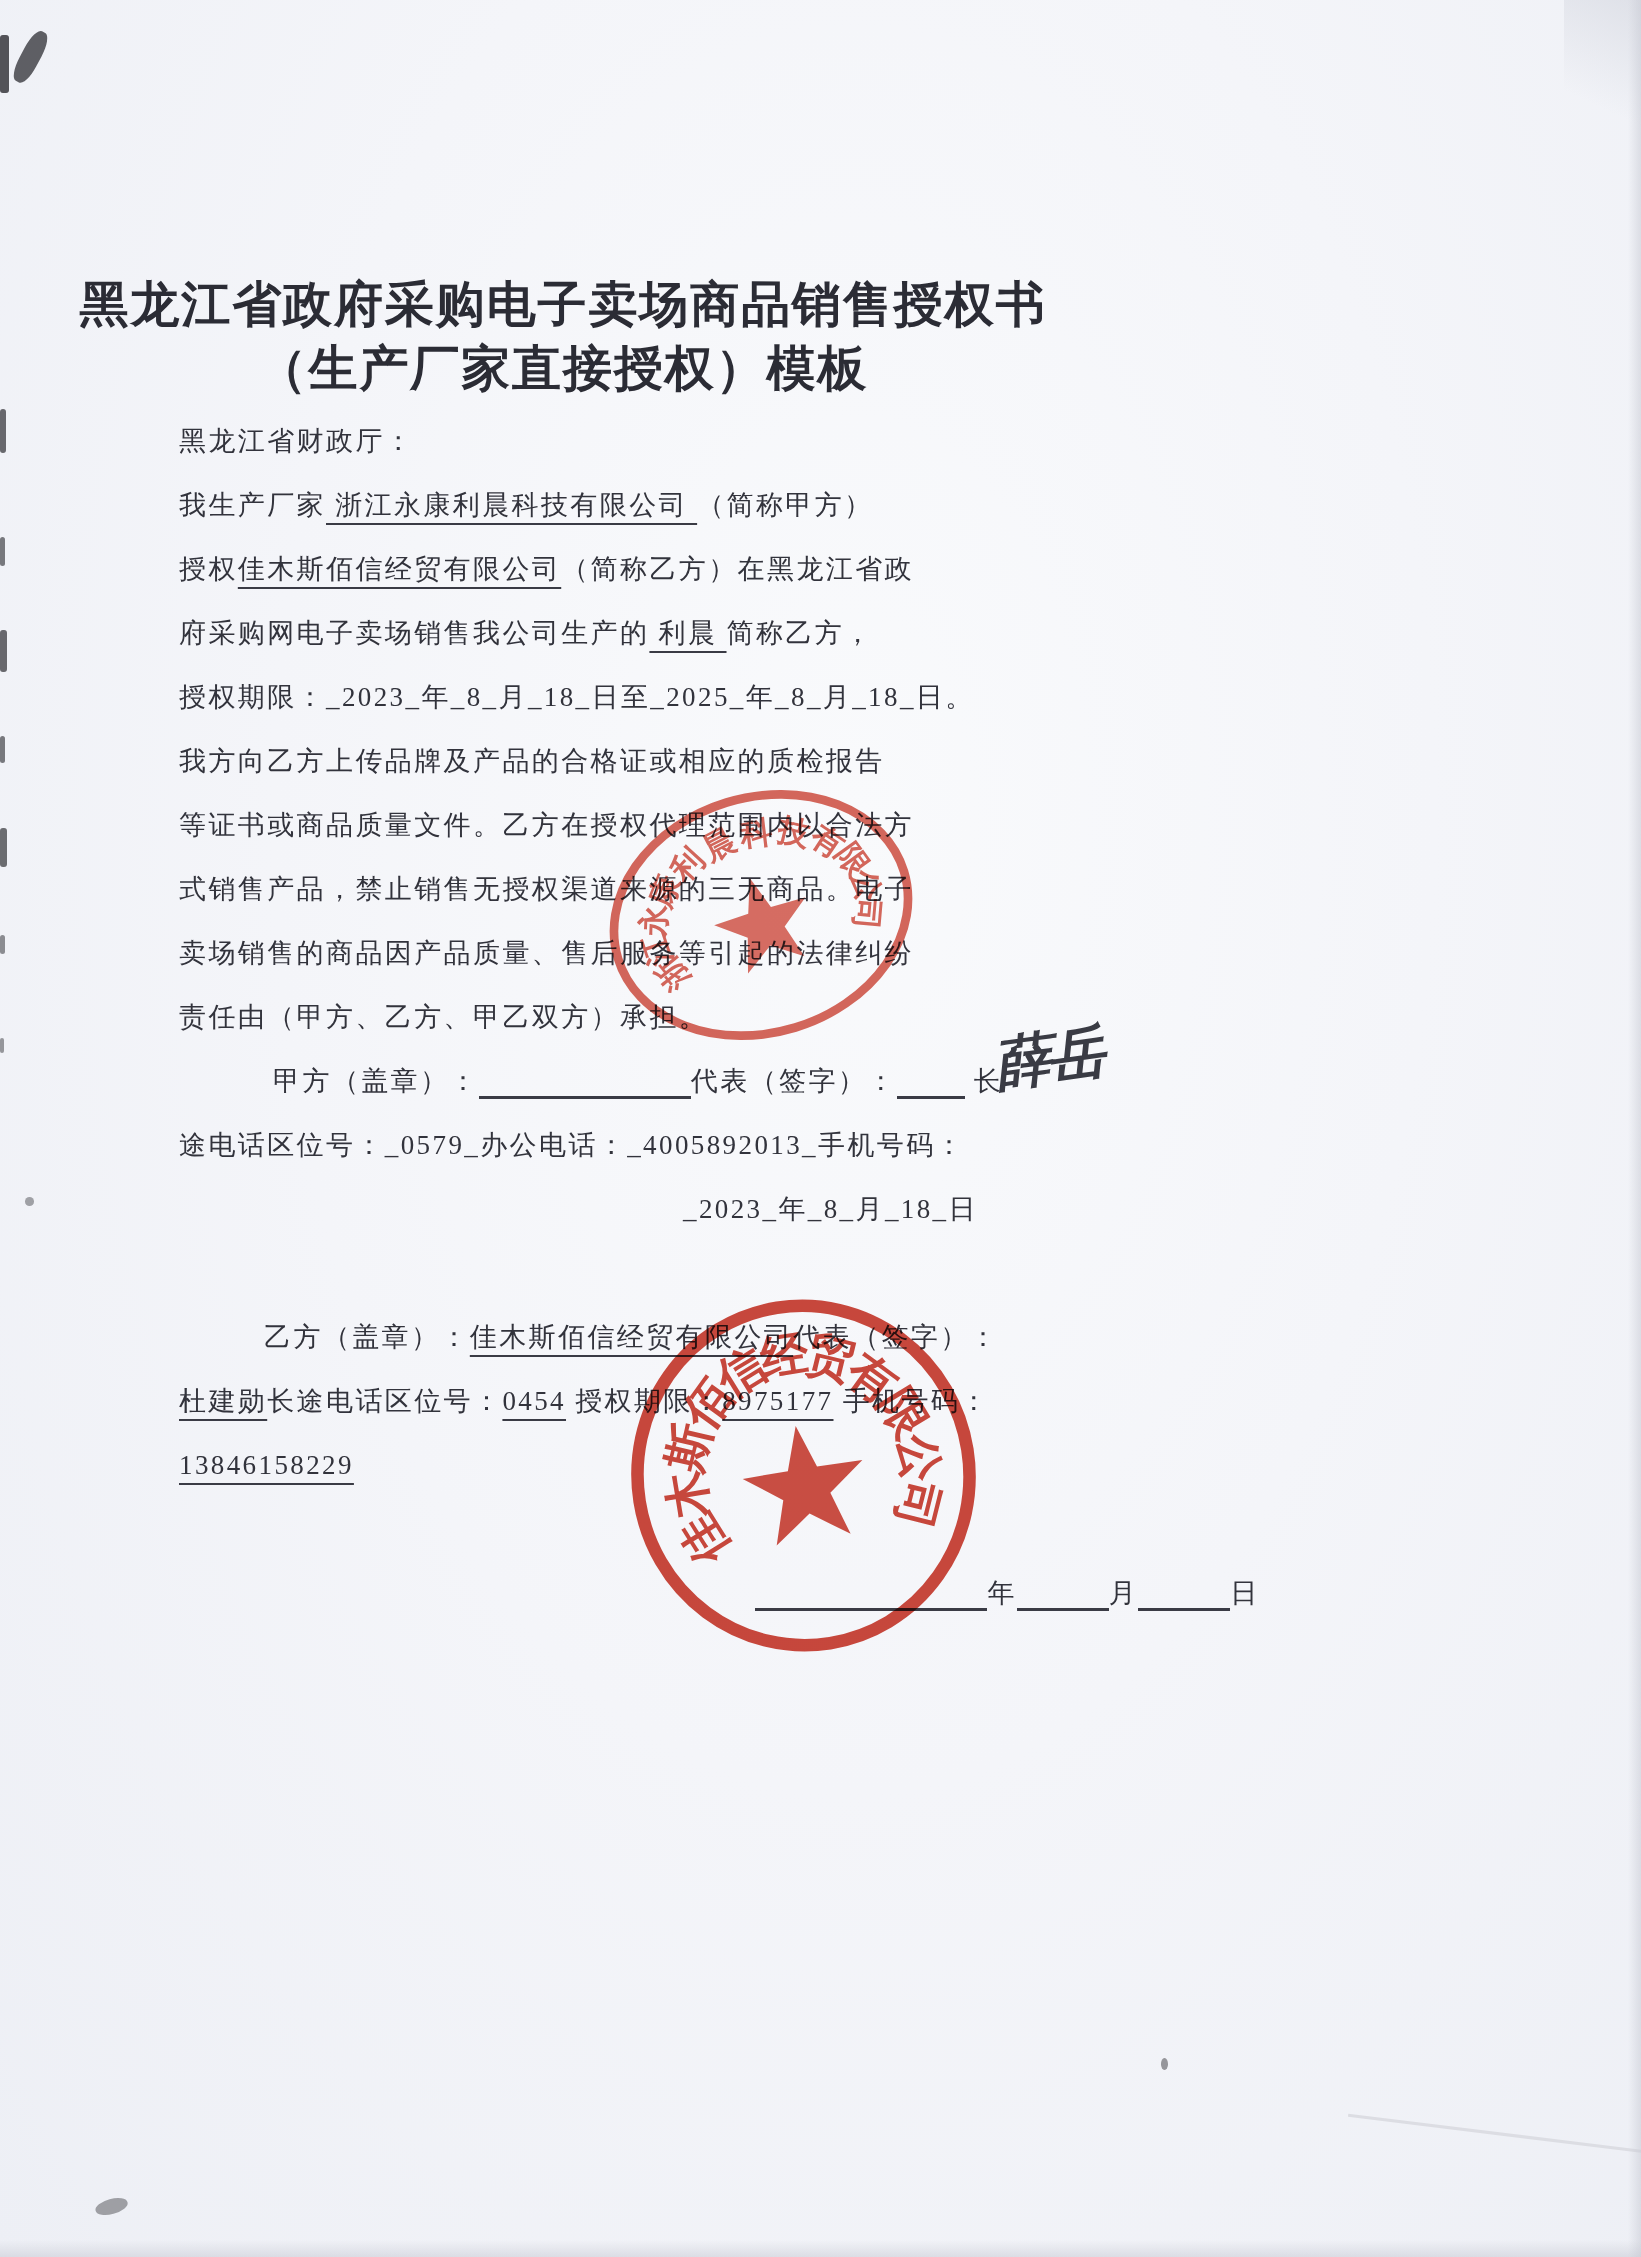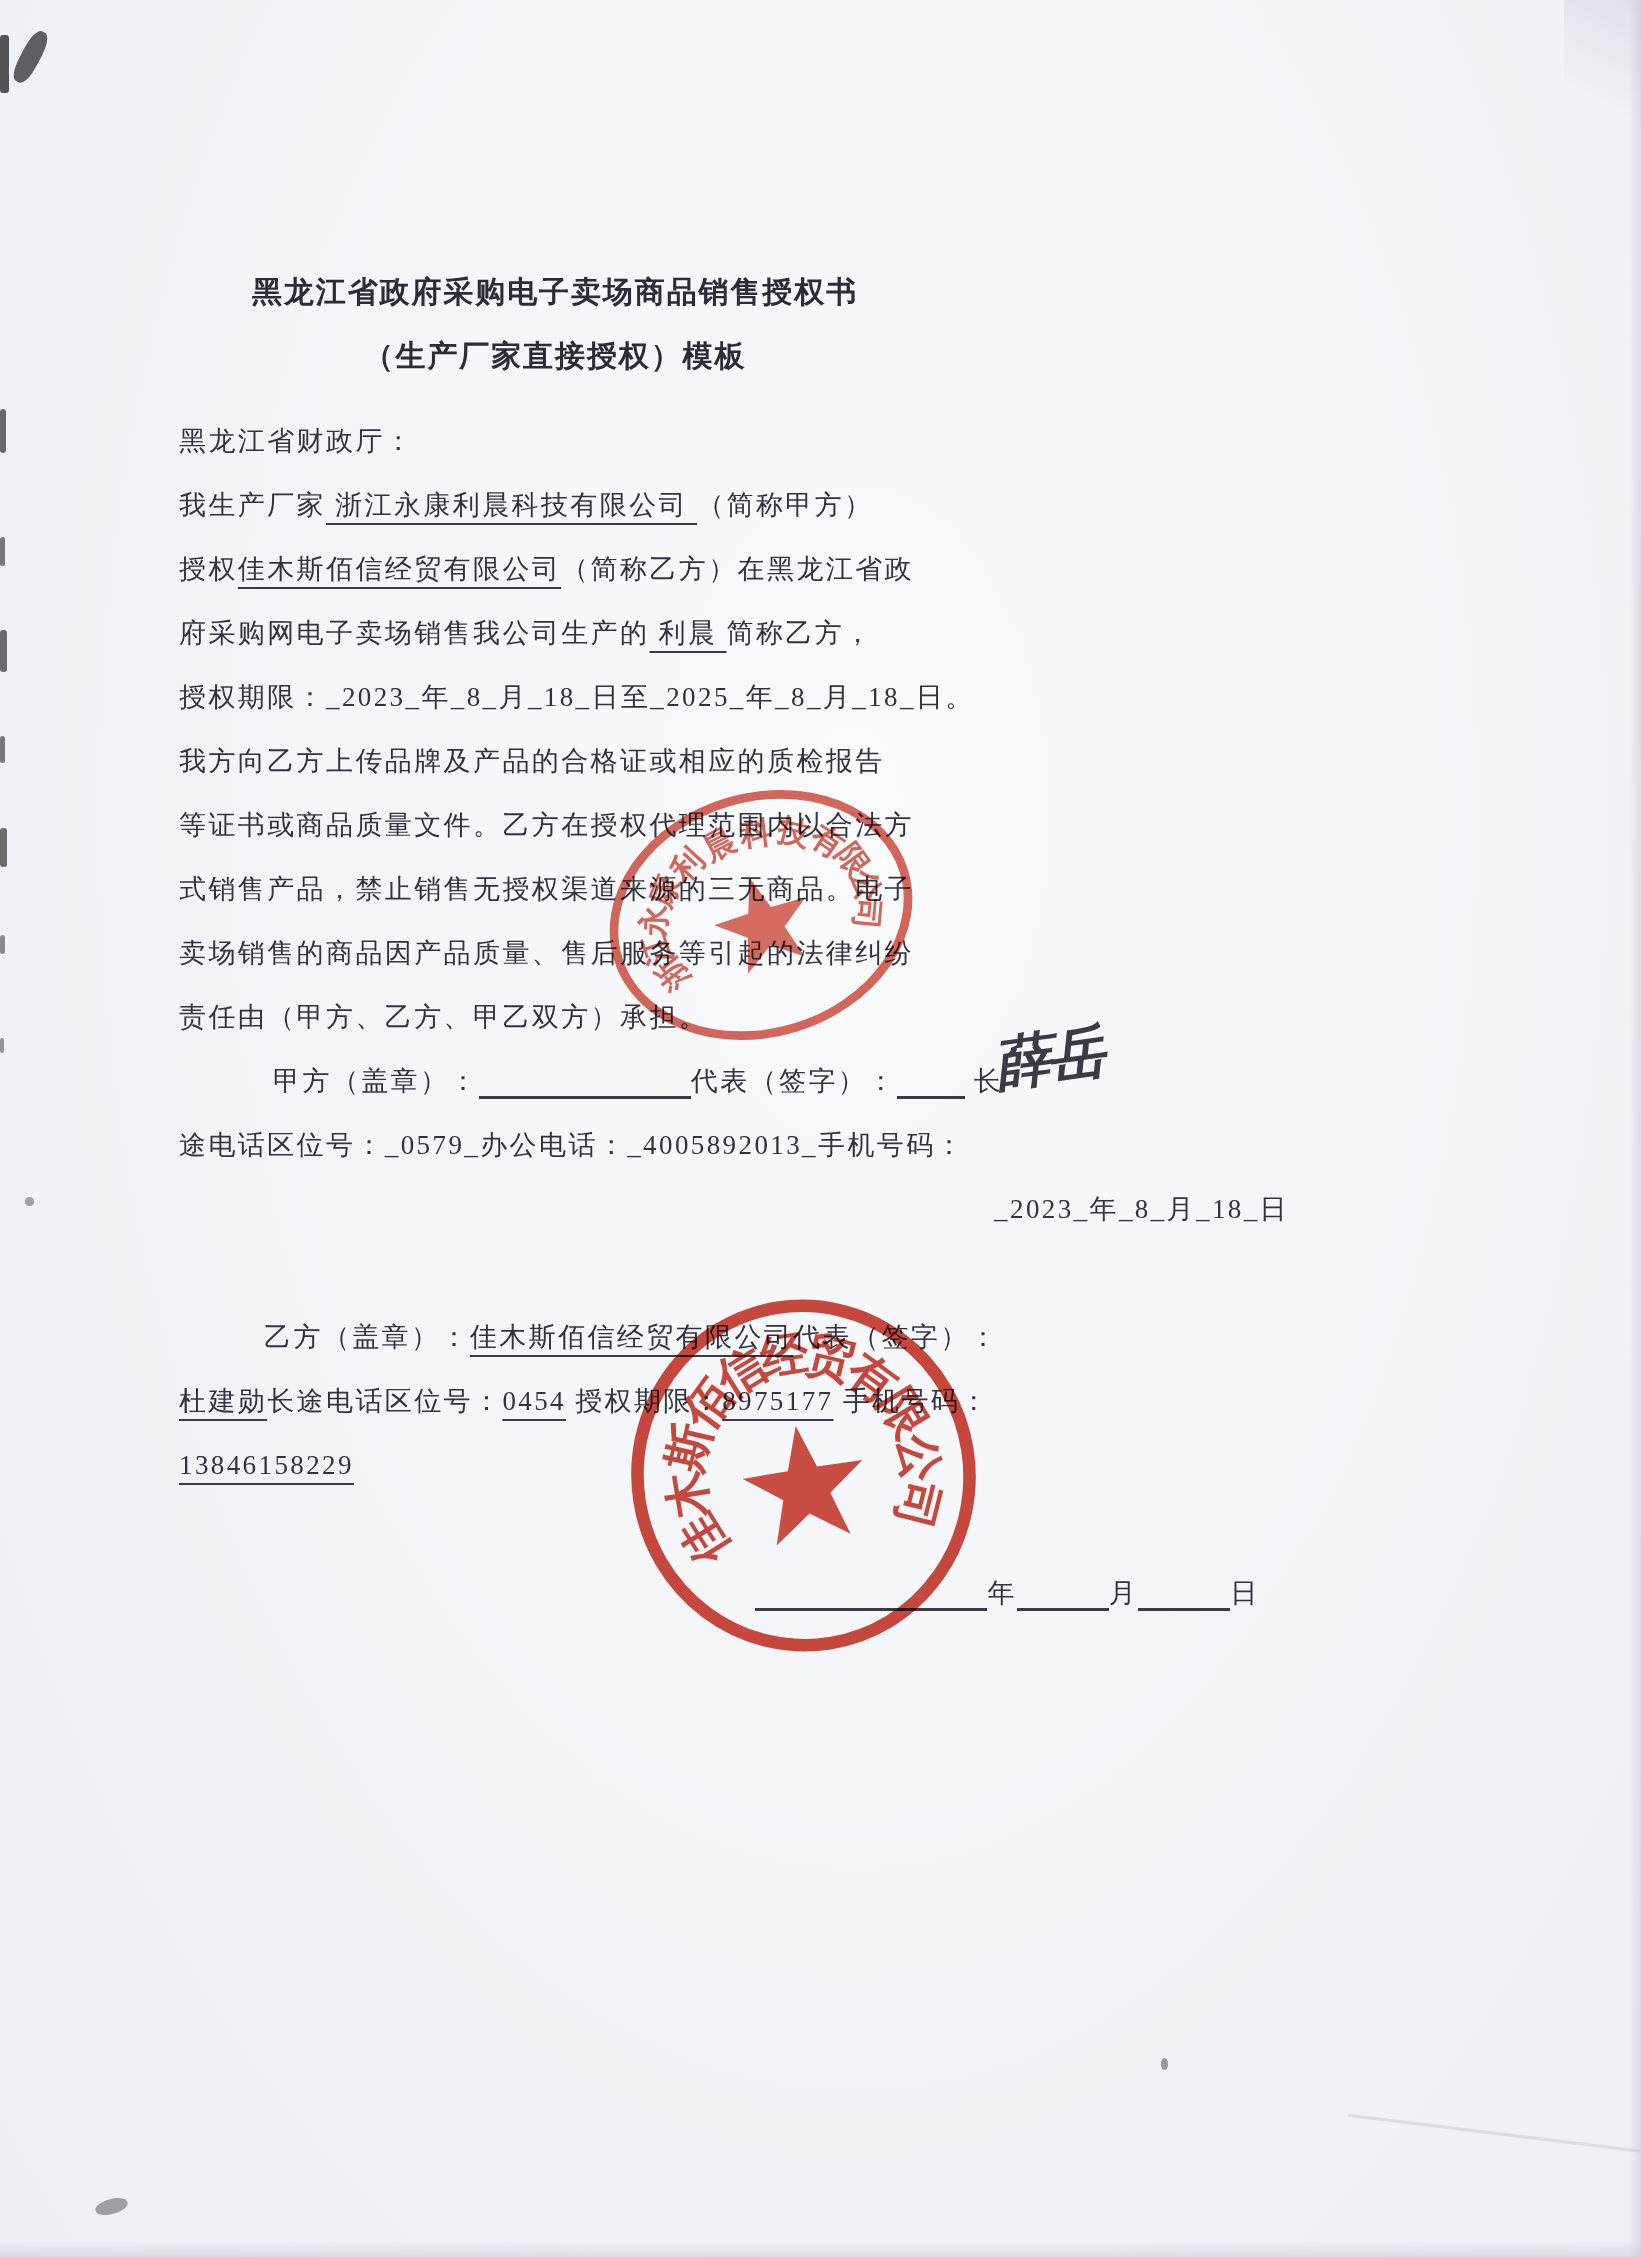--- a/index.html
+++ b/index.html
@@ -4,23 +4,23 @@
 <style>
   html,body{margin:0;padding:0;background:#9a9da6;}
   .page{
     position:relative;width:1641px;height:2257px;overflow:hidden;
     background:
       radial-gradient(ellipse at 52% 36%, #f9fafc 0%, #f4f5f9 48%, #edeff5 100%);
     font-family:"Liberation Serif","DejaVu Serif",serif;
     color:#32333c;
   }
   .title{
-    position:absolute;left:0;width:1110px;text-align:center;
+    position:absolute;left:8px;width:1110px;text-align:center;
     font-family:"Liberation Sans","DejaVu Sans",sans-serif;
-    font-weight:700;font-size:30px;letter-spacing:1.9px;color:#2b2c35;
+    font-weight:700;font-size:49px;letter-spacing:1.9px;color:#2b2c35;
     white-space:nowrap;
   }
   .t1{top:272px;}
   .t2{top:336px;}
   .doc-body{
     position:absolute;left:179px;top:409px;width:1110px;
     font-size:27px;letter-spacing:2.4px;line-height:64px;
   }
   .line{height:64px;white-space:nowrap;}
   .u{text-decoration:underline;text-decoration-thickness:2.4px;text-underline-offset:8.7px;text-decoration-color:#3a3b45;}
@@ -75,21 +75,21 @@
       <div class="line"><span>授权</span><span class="u">佳木斯佰信经贸有限公司</span><span>（简称乙方）在黑龙江省政</span></div>
       <div class="line"><span>府采购网电子卖场销售我公司生产的</span><span class="u"> 利晨 </span><span>简称乙方，</span></div>
       <div class="line"><span>授权期限：_2023_年_8_月_18_日至_2025_年_8_月_18_日。</span></div>
       <div class="line"><span>我方向乙方上传品牌及产品的合格证或相应的质检报告</span></div>
       <div class="line"><span>等证书或商品质量文件。乙方在授权代理范围内以合法方</span></div>
       <div class="line"><span>式销售产品，禁止销售无授权渠道来源的三无商品。电子</span></div>
       <div class="line"><span>卖场销售的商品因产品质量、售后服务等引起的法律纠纷</span></div>
       <div class="line"><span>责任由（甲方、乙方、甲乙双方）承担。</span></div>
       <div class="line" style="margin-left: 94px;"><span>甲方（盖章）：</span><span class="blank" style="width: 212px;"></span><span>代表（签字）：</span><span class="blank" style="width: 68px;"></span><span> 长</span></div>
       <div class="line"><span>途电话区位号：_0579_办公电话：_4005892013_手机号码：</span></div>
-      <div class="line" style="margin-left: 504px; text-align: right;"><span>_2023_年_8_月_18_日</span></div>
+      <div class="line" style="margin-left: 504px;"><span>_2023_年_8_月_18_日</span></div>
       <div class="line"></div>
       <div class="line" style="margin-left: 85px;"><span>乙方（盖章）：</span><span class="u">佳木斯佰信经贸有限公司</span><span>代表（签字）：</span></div>
       <div class="line"><span class="u">杜建勋</span><span>长途电话区位号：</span><span class="u">0454</span><span> 授权期限：</span><span class="u">8975177</span><span> 手机号码：</span></div>
       <div class="line"><span class="u">13846158229</span></div>
       <div class="line"></div>
       <div class="line" style="margin-left: 547px; text-align: center;"><span class="blank" style="width: 232px;"></span><span>年</span><span class="blank" style="width: 92px;"></span><span>月</span><span class="blank" style="width: 92px;"></span><span>日</span></div>
     </div>
 
   <div class="sig">薛岳</div>
 

